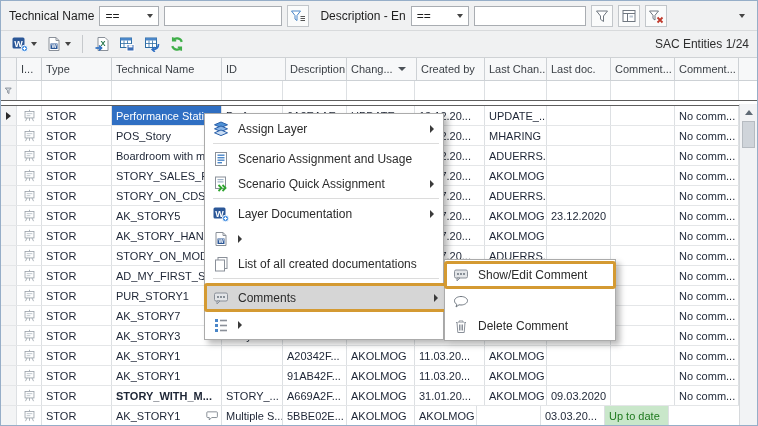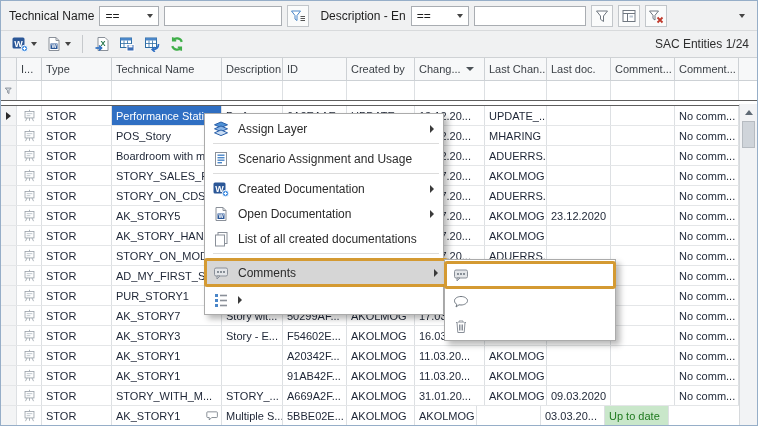--- a/index.html
+++ b/index.html
@@ -201,32 +201,32 @@
         <div class="hc sel-col" style="width: 16px;"></div>
         <div class="hc" style="width: 25px;">
           <span>I...</span>
         </div>
         <div class="hc" style="width: 70px;">
           <span>Type</span>
         </div>
         <div class="hc" style="width: 110px;">
           <span>Technical Name</span>
         </div>
+        <div class="hc" style="width: 64px;">
+          <span>ID</span>
+        </div>
         <div class="hc" style="width: 61px;">
           <span>Description</span>
-        </div>
-        <div class="hc" style="width: 64px;">
-          <span>ID</span>
-        </div>
-        <div class="hc" style="width: 68px;">
-          <span>Created by</span>
         </div>
         <div class="hc" style="width: 70px;">
           <span>Chang...</span>
           <div class="sort-caret"></div>
+        </div>
+        <div class="hc" style="width: 68px;">
+          <span>Created by</span>
         </div>
         <div class="hc" style="width: 62px;">
           <span>Last Chan...</span>
         </div>
         <div class="hc" style="width: 64px;">
           <span>Last doc.</span>
         </div>
         <div class="hc" style="width: 64px;">
           <span>Comment...</span>
         </div>
@@ -883,21 +883,21 @@
               <rect x="4.5" y="5" width="7" height="1.3" fill="#c6ccd2"></rect>
               <rect x="4.5" y="7.5" width="4.5" height="1.3" fill="#c6ccd2"></rect>
               <line x1="5" y1="11" x2="3" y2="15" stroke="#98a0a8"></line>
               <line x1="11" y1="11" x2="13" y2="15" stroke="#98a0a8"></line>
               <line x1="8" y1="11" x2="8" y2="14.5" stroke="#98a0a8"></line>
             </svg>
           </div>
           <div class="gc" style="width: 70px;">
             <span>STOR</span>
           </div>
-          <div class="gc" style="width: 110px;">
+          <div class="gc" style="width: 110px; font-weight: bold;">
             <span>STORY_WITH_M...</span>
           </div>
           <div class="gc" style="width: 61px;">
             <span>STORY_...</span>
           </div>
           <div class="gc" style="width: 64px;">
             <span>A669A2F...</span>
           </div>
           <div class="gc" style="width: 68px;">
             <span>AKOLMOG</span>
@@ -991,43 +991,55 @@
           <svg width="16" height="16" viewBox="0 0 16 16" xmlns="http://www.w3.org/2000/svg">
             <rect x="2.5" y="1.5" width="11" height="13" fill="#fff" stroke="#8a9099"></rect>
             <rect x="4.5" y="3.5" width="7" height="1.4" fill="#4a86c8"></rect>
             <rect x="4.5" y="6" width="7" height="1.4" fill="#4a86c8"></rect>
             <rect x="4.5" y="8.5" width="7" height="1.4" fill="#4a86c8"></rect>
             <rect x="4.5" y="11" width="4.5" height="1.4" fill="#4a86c8"></rect>
           </svg>
         </div>
         <div class="mi-label">Scenario Assignment and Usage</div>
       </div>
+      <div class="menu-item">
+        <div class="mi-icon">
+          <svg width="16" height="16" viewBox="0 0 16 16" xmlns="http://www.w3.org/2000/svg">
+            <rect x="2.5" y="1" width="10" height="11.5" fill="#fff" stroke="#8a9099"></rect>
+            <rect x="4.5" y="3" width="6" height="1.2" fill="#9fb3c8"></rect>
+            <rect x="4.5" y="5.3" width="6" height="1.2" fill="#9fb3c8"></rect>
+            <path d="M5.5 9l3 3-3 3" stroke="#2ea52e" stroke-width="1.8" fill="none"></path>
+            <path d="M9.5 9l3 3-3 3" stroke="#2ea52e" stroke-width="1.8" fill="none"></path>
+          </svg>
+        </div>
+        <div class="mi-label">Scenario Quick Assignment</div>
+        <div class="tri-rt"></div>
+      </div>
       <div class="menu-sep"></div>
       <div class="menu-item">
         <div class="mi-icon">
           <svg width="16" height="16" viewBox="0 0 16 16" xmlns="http://www.w3.org/2000/svg">
             <rect x="0.5" y="1.5" width="12" height="11" rx="1.5" fill="#2b5797"></rect>
             <text x="6.5" y="10.5" font-size="9" font-family="Liberation Sans, sans-serif" font-weight="bold" fill="#fff" text-anchor="middle">W</text>
             <circle cx="12.5" cy="12.5" r="3.2" fill="#3d8ae0" stroke="#fff"></circle>
             <path d="M12.5 10.8v3.4M10.8 12.5h3.4" stroke="#fff" stroke-width="1.1"></path>
           </svg>
         </div>
-        <div class="mi-label">Created Documentation</div>
+        <div class="mi-label">Layer Documentation</div>
         <div class="tri-rt"></div>
       </div>
       <div class="menu-item">
         <div class="mi-icon">
           <svg width="16" height="16" viewBox="0 0 16 16" xmlns="http://www.w3.org/2000/svg">
             <path d="M3 1.5h7l3 3V14.5H3Z" fill="#fff" stroke="#8a9099"></path>
             <path d="M10 1.5v3h3" fill="none" stroke="#8a9099"></path>
             <rect x="4.5" y="7.5" width="7" height="5.5" fill="#2b5797"></rect>
             <text x="8" y="12.2" font-size="5.5" font-family="Liberation Sans, sans-serif" font-weight="bold" fill="#fff" text-anchor="middle">W</text>
           </svg>
         </div>
-        <div class="mi-label">Open Documentation</div>
         <div class="tri-rt"></div>
       </div>
       <div class="menu-item">
         <div class="mi-icon">
           <svg width="16" height="16" viewBox="0 0 16 16" xmlns="http://www.w3.org/2000/svg">
             <rect x="5" y="1.5" width="9" height="11" fill="#fff" stroke="#8a9099"></rect>
             <rect x="2.5" y="4" width="9" height="11" fill="#fff" stroke="#8a9099"></rect>
           </svg>
         </div>
         <div class="mi-label">List of all created documentations</div>
@@ -1065,33 +1077,35 @@
       <div class="menu-item mi-hl">
         <div class="mi-icon">
           <svg width="16" height="16" viewBox="0 0 16 16" xmlns="http://www.w3.org/2000/svg">
             <rect x="1.5" y="3" width="13" height="8" rx="1.5" fill="#e3e5e8" stroke="#8a9099"></rect>
             <circle cx="5" cy="7" r="0.9" fill="#5c6670"></circle>
             <circle cx="8" cy="7" r="0.9" fill="#5c6670"></circle>
             <circle cx="11" cy="7" r="0.9" fill="#5c6670"></circle>
             <path d="M4 11v3l3-3Z" fill="#e3e5e8" stroke="#8a9099"></path>
           </svg>
         </div>
+        <div class="mi-label">Show/Edit Comment</div>
       </div>
       <div class="menu-item">
         <div class="mi-icon">
           <svg width="16" height="16" viewBox="0 0 16 16" xmlns="http://www.w3.org/2000/svg">
             <path d="M8 2.5c3.6 0 6.5 1.9 6.5 4.2S11.6 11 8 11c-.7 0-1.4-.1-2-.2L3 13l.8-2.6C2.4 9.6 1.5 8.3 1.5 6.7 1.5 4.4 4.4 2.5 8 2.5Z" fill="#fff" stroke="#6f7780"></path>
           </svg>
         </div>
       </div>
       <div class="menu-item">
         <div class="mi-icon">
           <svg width="16" height="16" viewBox="0 0 16 16" xmlns="http://www.w3.org/2000/svg">
             <path d="M3 4.5h10" stroke="#8a9099"></path>
             <path d="M6 4.5V3h4v1.5" fill="none" stroke="#8a9099"></path>
             <path d="M4 4.5 4.8 14.5h6.4L12 4.5" fill="#fff" stroke="#8a9099"></path>
             <path d="M6.5 6.5v6M8 6.5v6M9.5 6.5v6" stroke="#8a9099"></path>
           </svg>
         </div>
+        <div class="mi-label">Delete Comment</div>
       </div>
     </div>
 
 </div>
 
 </body></html>

